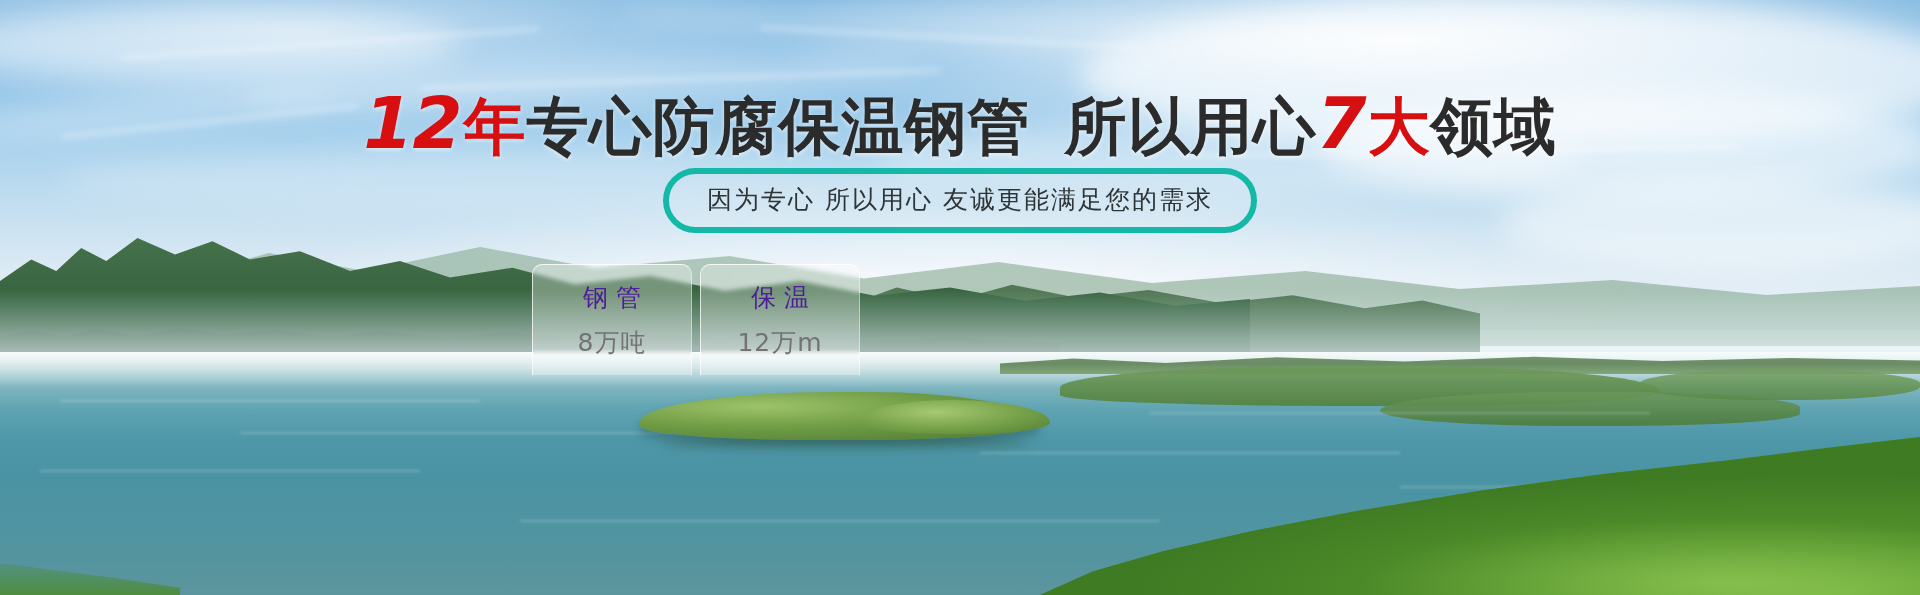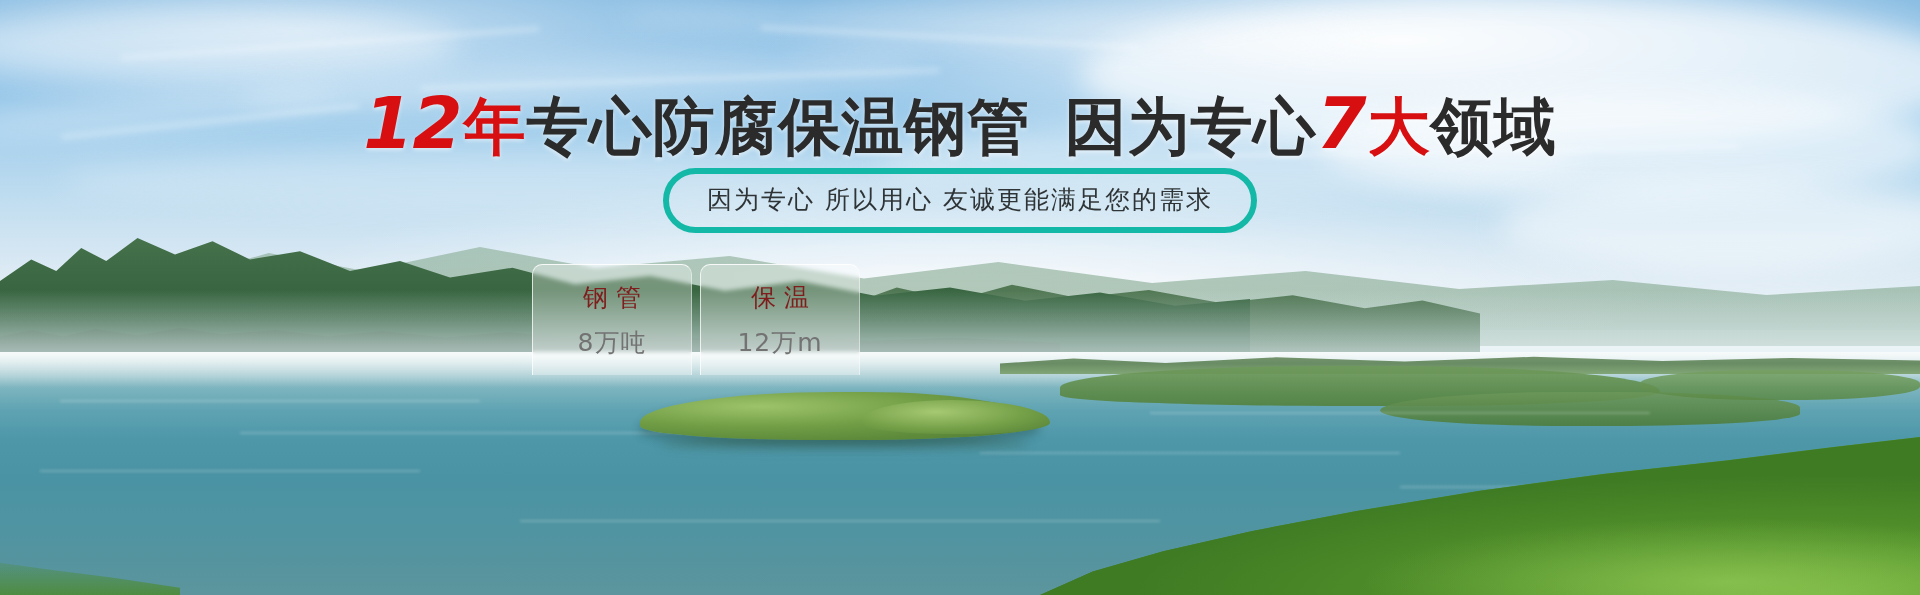--- a/index.html
+++ b/index.html
@@ -216,21 +216,21 @@
     border-left:1px solid rgba(255,255,255,.75);
     border-right:1px solid rgba(255,255,255,.45);
     border-radius:10px 10px 0 0;
     display:flex;flex-direction:column;
     align-items:center;justify-content:center;
     gap:12px;
     backdrop-filter:blur(2px);
   }
   .card-title{
     font-size:25px;
-    color:#7f1d1d;
+    color:#4c1d95;
     letter-spacing:8px;
     text-indent:8px;
     font-family:"DejaVu Sans","Liberation Sans",sans-serif;
   }
   .card-value{
     font-size:25px;
     color:#737373;
     letter-spacing:1px;
     font-family:"DejaVu Sans","Liberation Sans",sans-serif;
   }
@@ -281,21 +281,21 @@
   <div class="island"></div>
   <div class="island2"></div>
 
   <div class="grass"></div>
   <div class="grass-hi"></div>
   <div class="grass-left"></div>
 
   <div class="content">
 
     <div class="headline">
-      <span class="red num">12</span><span class="red">年</span><span>专心防腐保温钢管</span><span class="gap"></span><span>因为专心</span><span class="red num">7</span><span class="red">大</span><span>领域</span>
+      <span class="red num">12</span><span class="red">年</span><span>专心防腐保温钢管</span><span class="gap"></span><span>所以用心</span><span class="red num">7</span><span class="red">大</span><span>领域</span>
     </div>
 
     <div class="subtitle-wrap">
       <div class="subtitle">因为专心 所以用心  友诚更能满足您的需求</div>
     </div>
 
     <div class="cards">
 
       <div class="card">
         <div class="card-title">钢管</div>

